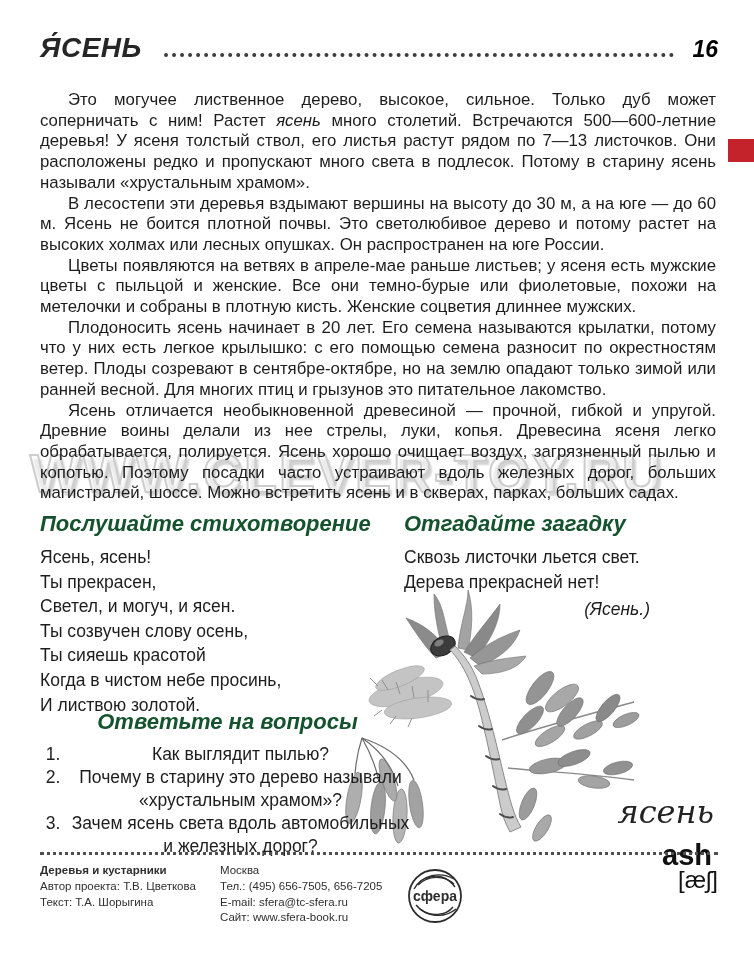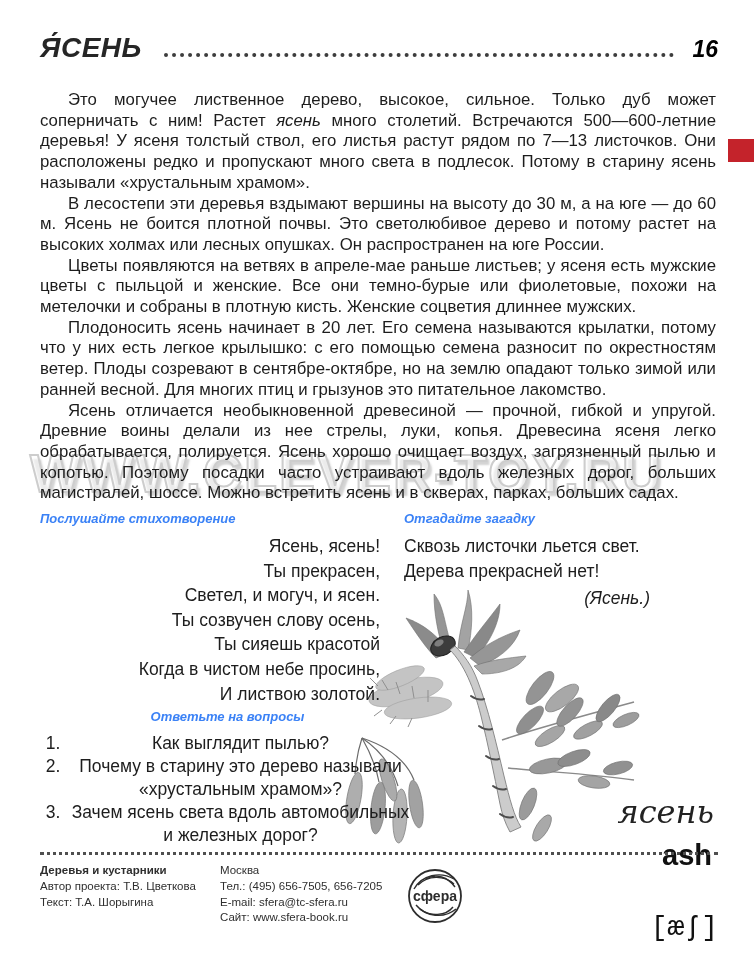--- a/index.html
+++ b/index.html
@@ -20,42 +20,42 @@
   .bodytext p { margin:0; text-indent:28px; }
   .bodytext .em { font-style:italic; }
 
   
   .watermark { position:absolute; top:442px; left:30px; width:706px; z-index:1;
     font-size:54px; font-weight:bold; letter-spacing:2px; white-space:nowrap;
     color:rgba(255,255,255,0.55); -webkit-text-stroke:2px #cdcdcd;
     text-shadow:3px 4px 2px rgba(130,130,130,0.35); }
 
   
-  .section-heading { font-size:13px; font-weight:bold; font-style:italic; margin:0 0 8px 0; color:#3b82f6; }
+  .section-heading { font-size:22px; font-weight:bold; font-style:italic; margin:0 0 8px 0; color:#14532d; }
   .poem { position:absolute; left:40px; top:511px; width:340px; z-index:2; }
-  .poem-line { font-size:17.5px; line-height:24.6px;text-align:right; }
+  .poem-line { font-size:17.5px; line-height:24.6px; }
   .riddle { position:absolute; left:404px; top:511px; width:290px; z-index:2; }
   .riddle-line { font-size:17.5px; line-height:25px; }
   .riddle-answer { font-size:17.5px; line-height:25px; font-style:italic; width:246px; text-align:right; margin-top:2px; }
 
   .questions { position:absolute; left:40px; top:709px; width:375px; z-index:2;text-align:center; }
   .q-row { display:flex; font-size:17.5px; line-height:23px; }
   .q-num { flex:none; width:26px; }
   .q-text { flex:1; }
 
   
   .illustration { position:absolute; left:322px; top:590px; width:330px; height:270px; z-index:0; }
 
   
   .label-ru { position:absolute; right:40px; top:793px; z-index:2;
     font-family:"DejaVu Serif", serif; font-style:italic; font-size:32px; color:#222; }
   .label-en { position:absolute; right:42px; top:839px; z-index:2;
     font-weight:bold; font-size:29px; color:#111; }
-  .label-ipa { position:absolute; right:36px; top:912px; z-index:2;
-    font-family:Liberation Mono, monospace; font-size:28px; color:#111; }
+  .label-ipa { position:absolute; right:36px; top:866px; z-index:2;
+    font-family:Liberation Sans, sans-serif; font-size:24px; color:#111; }
 
   
   .footer { position:absolute; left:40px; top:852px; width:678px; z-index:2; }
   .footer-rule { width:100%; height:0; border-top:3px dotted #4f4f4f; margin-bottom:8px; }
   .footer-cols { display:flex; font-size:11.5px; line-height:15.8px; color:#2f2f2f; }
   .f-left { width:168px; }
   .f-series { font-weight:bold; }
   .f-mid { width:178px; margin-left:12px; }
   .f-logo { margin-left:8px; margin-top:4px; }
 

